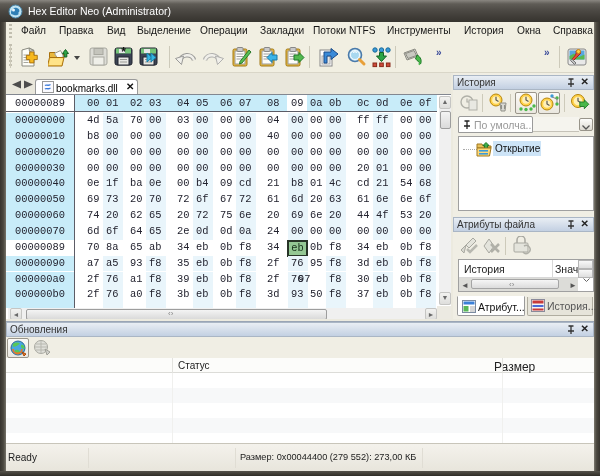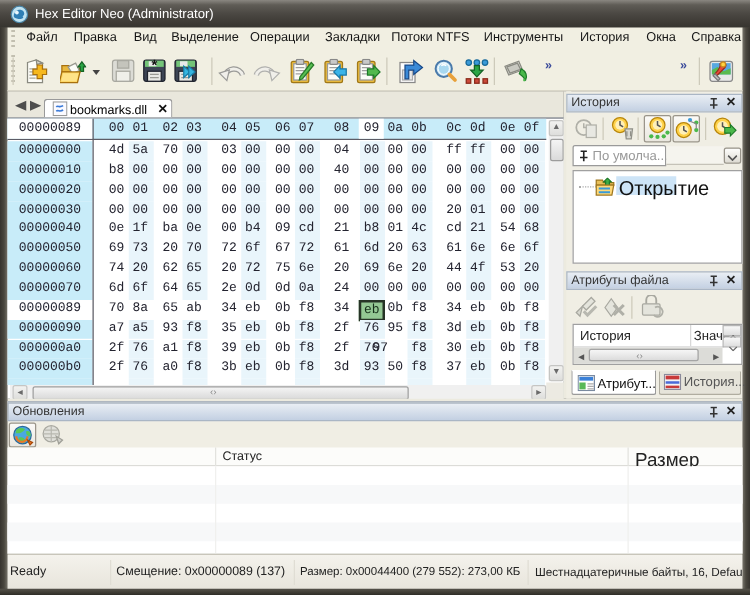--- a/index.html
+++ b/index.html
@@ -660,21 +660,21 @@
 <div class="abs" style="left:458px;top:136px;width:136px;height:75px;background:#fff;border:1px solid #a0a0a0">
 <div class="abs" style="left:4px;top:12px;width:14px;border-top:1px dotted #aaa"></div>
 <svg class="abs" style="left:17px;top:5px" width="16" height="15" viewBox="0 0 16 15">
 <path d="M1 5 V2 H6 L7 4 H15 V6 H1 Z" fill="#e8c05a" stroke="#a07820"></path>
 <path d="M9 1 L12 4 H10.5 V7 H7.5 V4 H6 Z" fill="#3fae49" stroke="#1d7a28" transform="translate(1,-0.5)"></path>
 <path d="M1 6 H15 L13.5 14 H1 Z" fill="#ffd978" stroke="#a07820"></path>
 <rect x="3" y="8" width="9" height="1.6" fill="#3a9ad8"></rect>
 <rect x="3" y="11" width="9" height="1.6" fill="#3a9ad8"></rect>
 </svg>
 <div class="abs" style="left:34px;top:4px;width:48px;height:15px;background:#cde4f7"></div>
-<span class="abs" style="left:36px;top:5.5px;font-size:16px;color:#111;white-space:nowrap">Открытие</span>
+<span class="abs" style="left:36px;top:5.5px;font-size:10px;color:#111;white-space:nowrap">Открытие</span>
 </div>
 <div class="abs ptitle" style="left:453px;top:217px;width:141px">
     <span class="pt">Атрибуты файла</span>
     <svg class="pin" width="9" height="10" viewBox="0 0 9 10">
       <path d="M1.5 1 H6.5 M4 1 V6 M1 6 H7 M4 6 V9" stroke="#333" stroke-width="1.3" fill="none"></path>
     </svg>
     <span class="px">✕</span>
   </div>
 <svg class="abs" style="left:459px;top:236px" width="20" height="20" viewBox="0 0 20 20">
 <path d="M2 14 L5 17 L7 9 Z" fill="#d8d8d0" stroke="#a8a8a0"></path>
@@ -743,31 +743,29 @@
 <path d="M12 12 l4 2 -2 2 Z" fill="#e87828" stroke="#a84808"></path>
 </svg></div>
 <svg class="abs" style="left:32px;top:339px" width="20" height="18" viewBox="0 0 20 18">
 <circle cx="9" cy="8" r="6.5" fill="#e0e0da" stroke="#a8a8a0"></circle>
 <path d="M4 5 h10 M3 8 h12 M4 11 h10 M9 1.5 v13" stroke="#b8b8b0" fill="none"></path>
 <path d="M13 10 l5 3 -3 3 Z" fill="#d0d0ca" stroke="#a0a098"></path>
   </svg>
 <div class="abs" style="left:6px;top:358px;width:588px;height:15px;background:#fcfcfa;border-bottom:1px solid #dcdcd8">
 <span class="abs" style="left:4px;top:18px;font-size:14px;color:#222">Задача</span>
 <span class="abs" style="left:172px;top:1.5px;font-size:10px;color:#222">Статус</span>
-<span class="abs" style="left:502px;top:1.5px;font-size:15px;color:#222">Размер</span>
+<span class="abs" style="left:488px;top:1.5px;font-size:12px;color:#222">Размер</span>
 <div class="abs" style="left:166px;top:0;width:1px;height:15px;background:#e2e2de"></div>
 <div class="abs" style="left:496px;top:0;width:1px;height:15px;background:#e2e2de"></div>
 </div>
 <div class="abs" style="left:6px;top:373px;width:588px;height:70px;background:#fff">
     <div class="abs" style="left:0;top:15px;width:588px;height:15px;background:#f7f8f9"></div>
     <div class="abs" style="left:0;top:45px;width:588px;height:15px;background:#f7f8f9"></div>
     <div class="abs" style="left:166px;top:0;width:1px;height:70px;background:#f0f0ee"></div>
     <div class="abs" style="left:496px;top:0;width:1px;height:70px;background:#f0f0ee"></div>
   </div>
 <div class="abs" style="left:6px;top:443px;width:588px;height:28px;background:linear-gradient(180deg,#f4f2ec,#e8e5dc);border-top:1px solid #c8c5ba">
 <span class="abs" style="left:2px;top:8px;font-size:10px;color:#222">Ready</span>
-<span class="abs" style="left:87px;top:8px;font-size:9.9px;color:#222">Смещение: 0x00000089 (137)</span>
 <span class="abs" style="left:234px;top:8px;font-size:9.2px;color:#222">Размер: 0x00044400 (279 552): 273,00 КБ</span>
-<span class="abs" style="left:422px;top:8px;font-size:9.4px;color:#222;white-space:nowrap">Шестнадцатеричные байты, 16, Defau</span>
 <div class="abs" style="left:82px;top:4px;width:1px;height:20px;background:#e0ddd4"></div>
 <div class="abs" style="left:229px;top:4px;width:1px;height:20px;background:#e0ddd4"></div>
 <div class="abs" style="left:416px;top:4px;width:1px;height:20px;background:#e0ddd4"></div>
 </div>
 
 </body></html>

